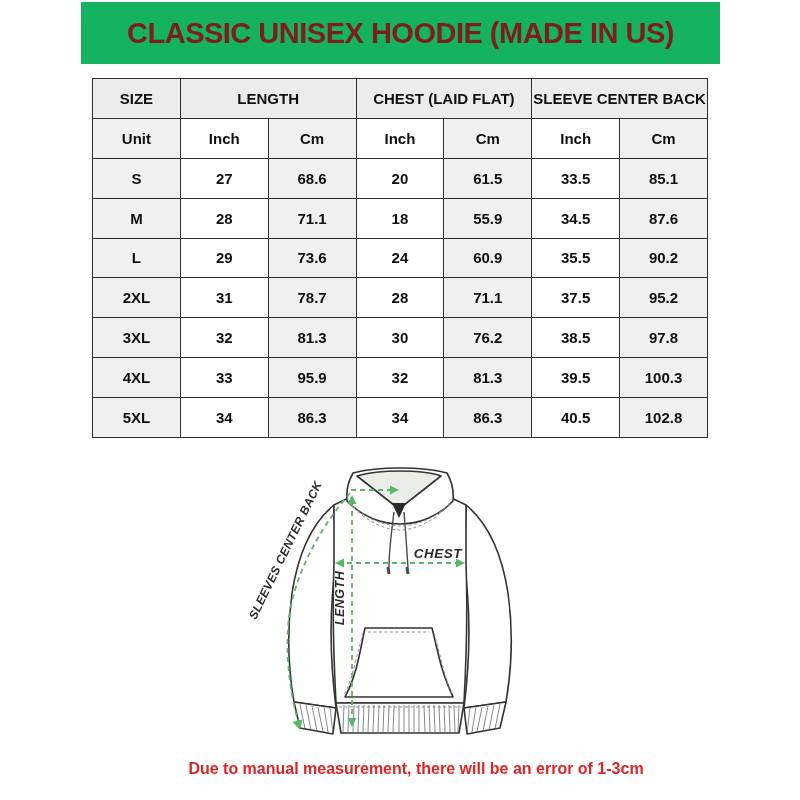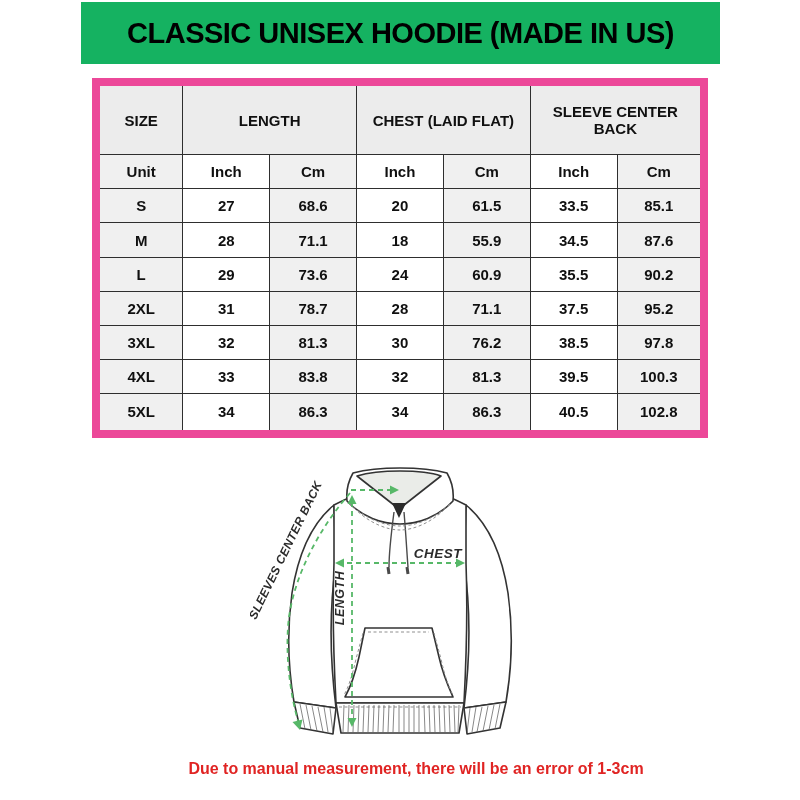--- a/index.html
+++ b/index.html
@@ -3,27 +3,27 @@
 <meta charset="utf-8">
 <style>
   * { margin:0; padding:0; box-sizing:border-box; }
   html,body { width:800px; height:800px; background:#ffffff;
               font-family:"Liberation Sans", sans-serif; }
   .page { position:relative; width:800px; height:800px; background:#fff; overflow:hidden; }
 
   
   .banner { position:absolute; left:81px; top:2px; width:639px; height:62px;
             display:flex; align-items:center; justify-content:center; }
-  .banner h1 { color:#000000; font-size:29px; font-weight:bold; letter-spacing:-0.5px;
+  .banner h1 { color:#7f1d1d; font-size:29px; font-weight:bold; letter-spacing:-0.5px;
                white-space:nowrap; }
 
   
   table.size-chart { position:absolute; left:92px; top:78px; width:616px; height:360px;
                      border-collapse:collapse; table-layout:fixed;
-                     border:8px solid #ec4899; }
+                     border:1px solid #ec4899; }
   table.size-chart th, table.size-chart td {
       border:1.5px solid #2e2e2e; text-align:center; vertical-align:middle;
       font-size:15px; font-weight:bold; color:#101010; background:#fff; padding:0; }
   table.size-chart tr.group-row th { background:#ececec; }
   table.size-chart tr.cells-7 > *:nth-child(odd) { background:#f0f0f0; }
 
   
   .diagram { position:absolute; left:250px; top:445px; width:300px; height:310px;font-style:italic; }
   .diagram svg { width:100%; height:100%; display:block; }
   .measure-label { font-family:"Liberation Sans", sans-serif; font-weight:bold;
@@ -109,21 +109,21 @@
       <td>32</td>
       <td>81.3</td>
       <td>30</td>
       <td>76.2</td>
       <td>38.5</td>
       <td>97.8</td>
     </tr>
     <tr class="cells-7">
       <td>4XL</td>
       <td>33</td>
-      <td>83.8</td>
+      <td>95.9</td>
       <td>32</td>
       <td>81.3</td>
       <td>39.5</td>
       <td>100.3</td>
     </tr>
     <tr class="cells-7">
       <td>5XL</td>
       <td>34</td>
       <td>86.3</td>
       <td>34</td>

